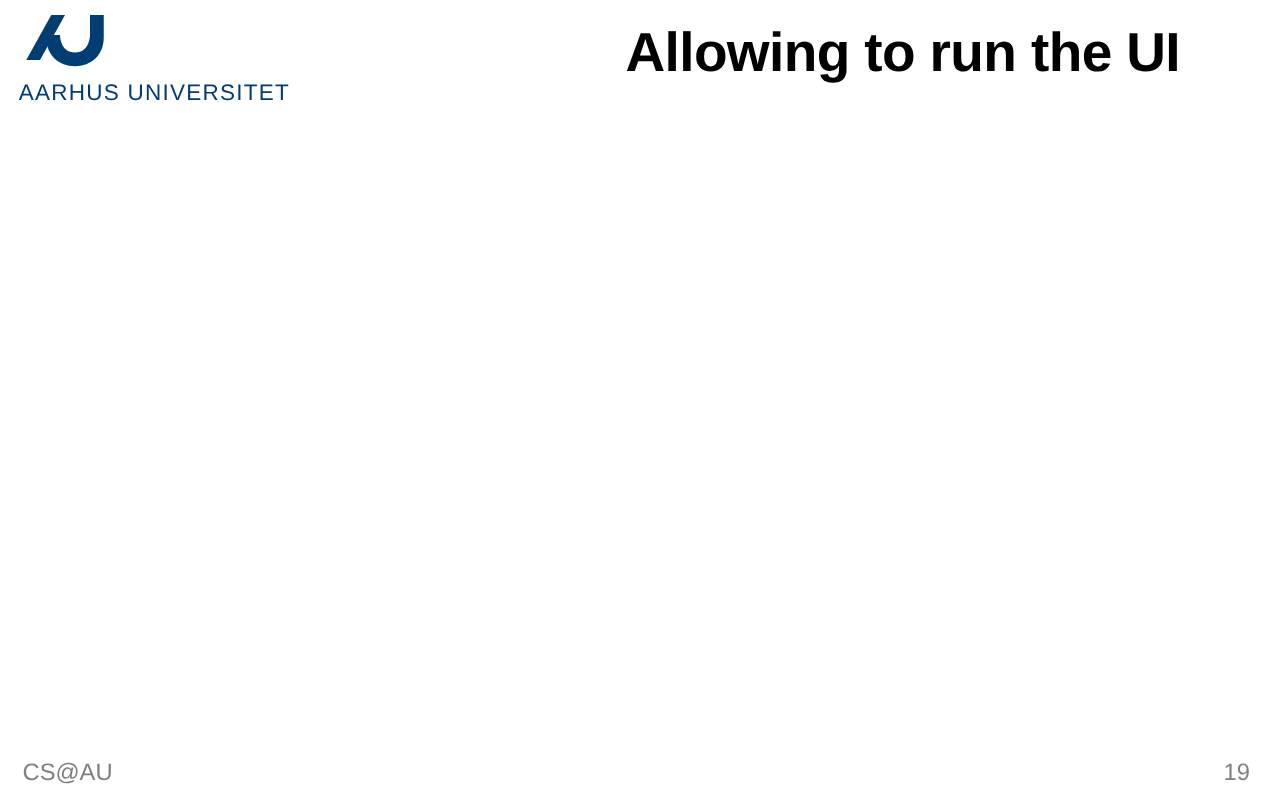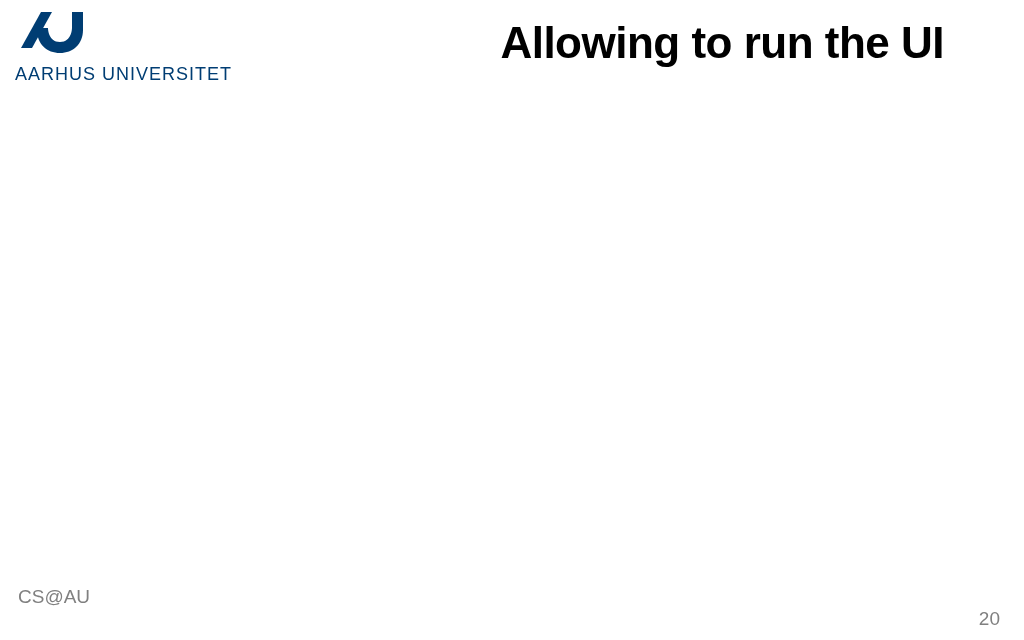--- a/index.html
+++ b/index.html
@@ -53,21 +53,20 @@
     .footer {
       position: absolute;
       bottom: 10px;
       left: 18px;
       right: 24px;
       display: flex;
       justify-content: space-between;
       align-items: flex-start;
       font-size: 19px;
       color: #808080;
-      flex-direction: column;
     }
     .footer-center {
       position: absolute;
       left: 50%;
       transform: translateX(-50%);
     }
     .footer-right {
       margin-left: auto;
     }
   </style>
@@ -91,14 +90,14 @@
                L 22 20
                Z" fill="#003d73"></path>
     </svg>
     <div class="logo-text">AARHUS UNIVERSITET</div>
   </div>
   <h1 class="slide-title">Allowing to run the UI</h1>
 </div>
 
 <div class="footer">
   <span>CS@AU</span>
-  <span class="footer-right">20</span>
+  <span class="footer-right">19</span>
 </div>
 
 </body></html>

